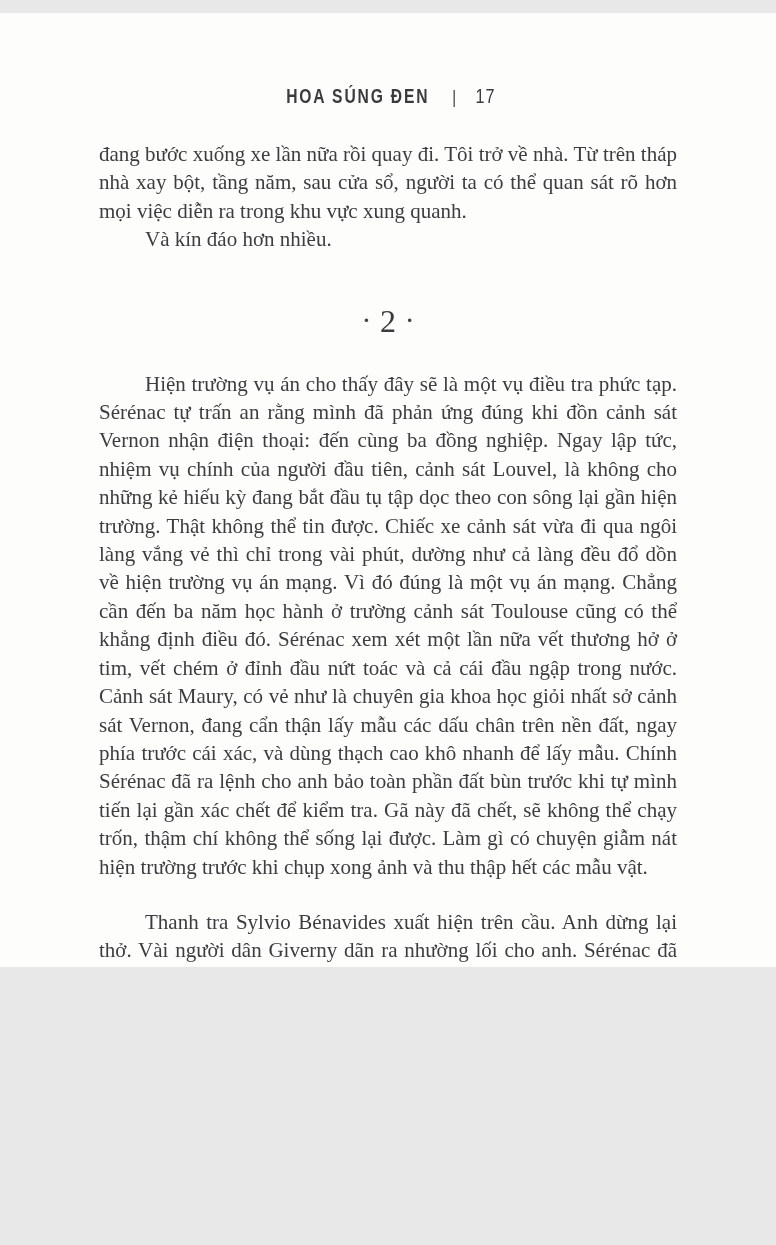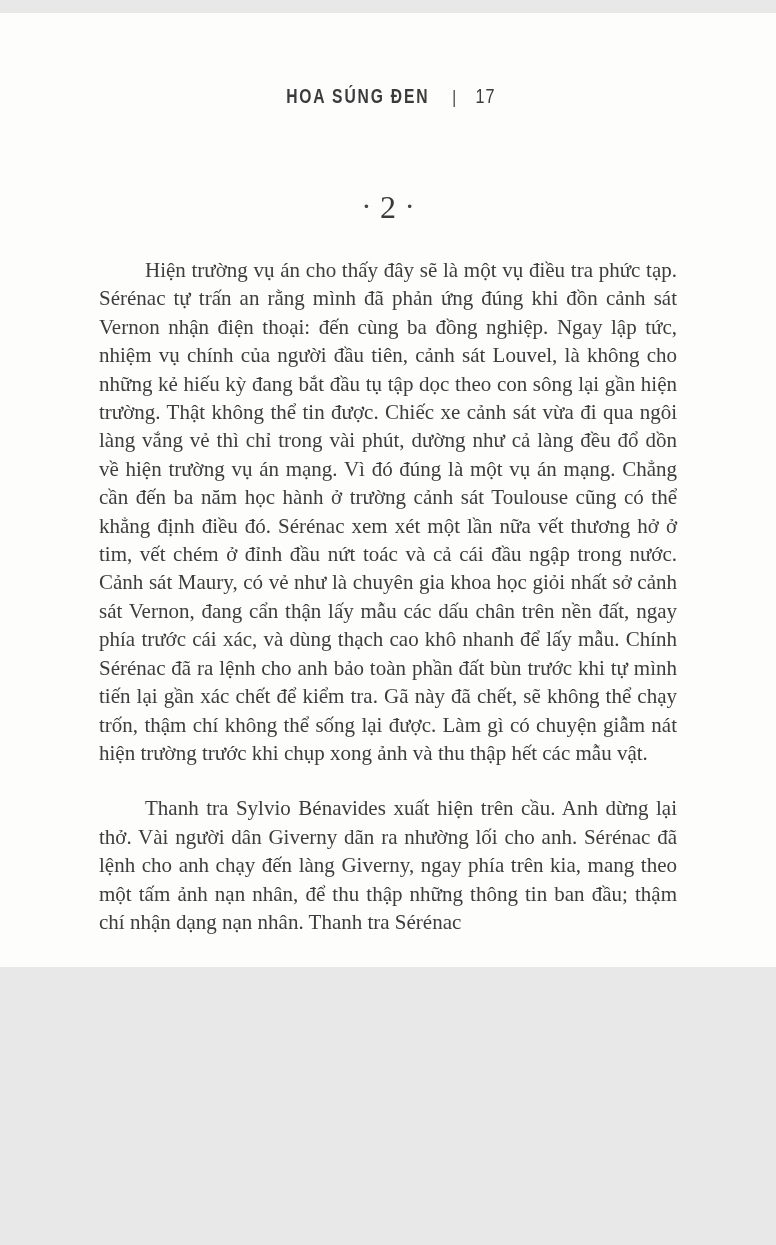--- a/index.html
+++ b/index.html
@@ -98,21 +98,23 @@
 <div class="book-page">
 
   <div class="running-header">
     <span class="title">HOA SÚNG ĐEN</span>
     <span class="sep">|</span>
     <span class="pagenum">17</span>
   </div>
 
   <div class="text-block">
 
+    <p>đang bước xuống xe lần nữa rồi quay đi. Tôi trở về nhà. Từ trên tháp nhà xay bột, tầng năm, sau cửa sổ, người ta có thể quan sát rõ hơn mọi việc diễn ra trong khu vực xung quanh.</p>
 
+    <p class="indent">Và kín đáo hơn nhiều.</p>
 
     <div class="chapter-break">
       <span class="dot">·</span><span class="chapter-number">2</span><span class="dot">·</span>
     </div>
 
 
     <p class="indent">Hiện trường vụ án cho thấy đây sẽ là một vụ điều tra phức tạp. Sérénac tự trấn an rằng mình đã phản ứng đúng khi đồn cảnh sát Vernon nhận điện thoại: đến cùng ba đồng nghiệp. Ngay lập tức, nhiệm vụ chính của người đầu tiên, cảnh sát Louvel, là không cho những kẻ hiếu kỳ đang bắt đầu tụ tập dọc theo con sông lại gần hiện trường. Thật không thể tin được. Chiếc xe cảnh sát vừa đi qua ngôi làng vắng vẻ thì chỉ trong vài phút, dường như cả làng đều đổ dồn về hiện trường vụ án mạng. Vì đó đúng là một vụ án mạng. Chẳng cần đến ba năm học hành ở trường cảnh sát Toulouse cũng có thể khẳng định điều đó. Sérénac xem xét một lần nữa vết thương hở ở tim, vết chém ở đỉnh đầu nứt toác và cả cái đầu ngập trong nước. Cảnh sát Maury, có vẻ như là chuyên gia khoa học giỏi nhất sở cảnh sát Vernon, đang cẩn thận lấy mẫu các dấu chân trên nền đất, ngay phía trước cái xác, và dùng thạch cao khô nhanh để lấy mẫu. Chính Sérénac đã ra lệnh cho anh bảo toàn phần đất bùn trước khi tự mình tiến lại gần xác chết để kiểm tra. Gã này đã chết, sẽ không thể chạy trốn, thậm chí không thể sống lại được. Làm gì có chuyện giẫm nát hiện trường trước khi chụp xong ảnh và thu thập hết các mẫu vật.</p>
 
     <p class="indent para-gap">Thanh tra Sylvio Bénavides xuất hiện trên cầu. Anh dừng lại thở. Vài người dân Giverny dãn ra nhường lối cho anh. Sérénac đã lệnh cho anh chạy đến làng Giverny, ngay phía trên kia, mang theo một tấm ảnh nạn nhân, để thu thập những thông tin ban đầu; thậm chí nhận dạng nạn nhân. Thanh tra Sérénac</p>
 

